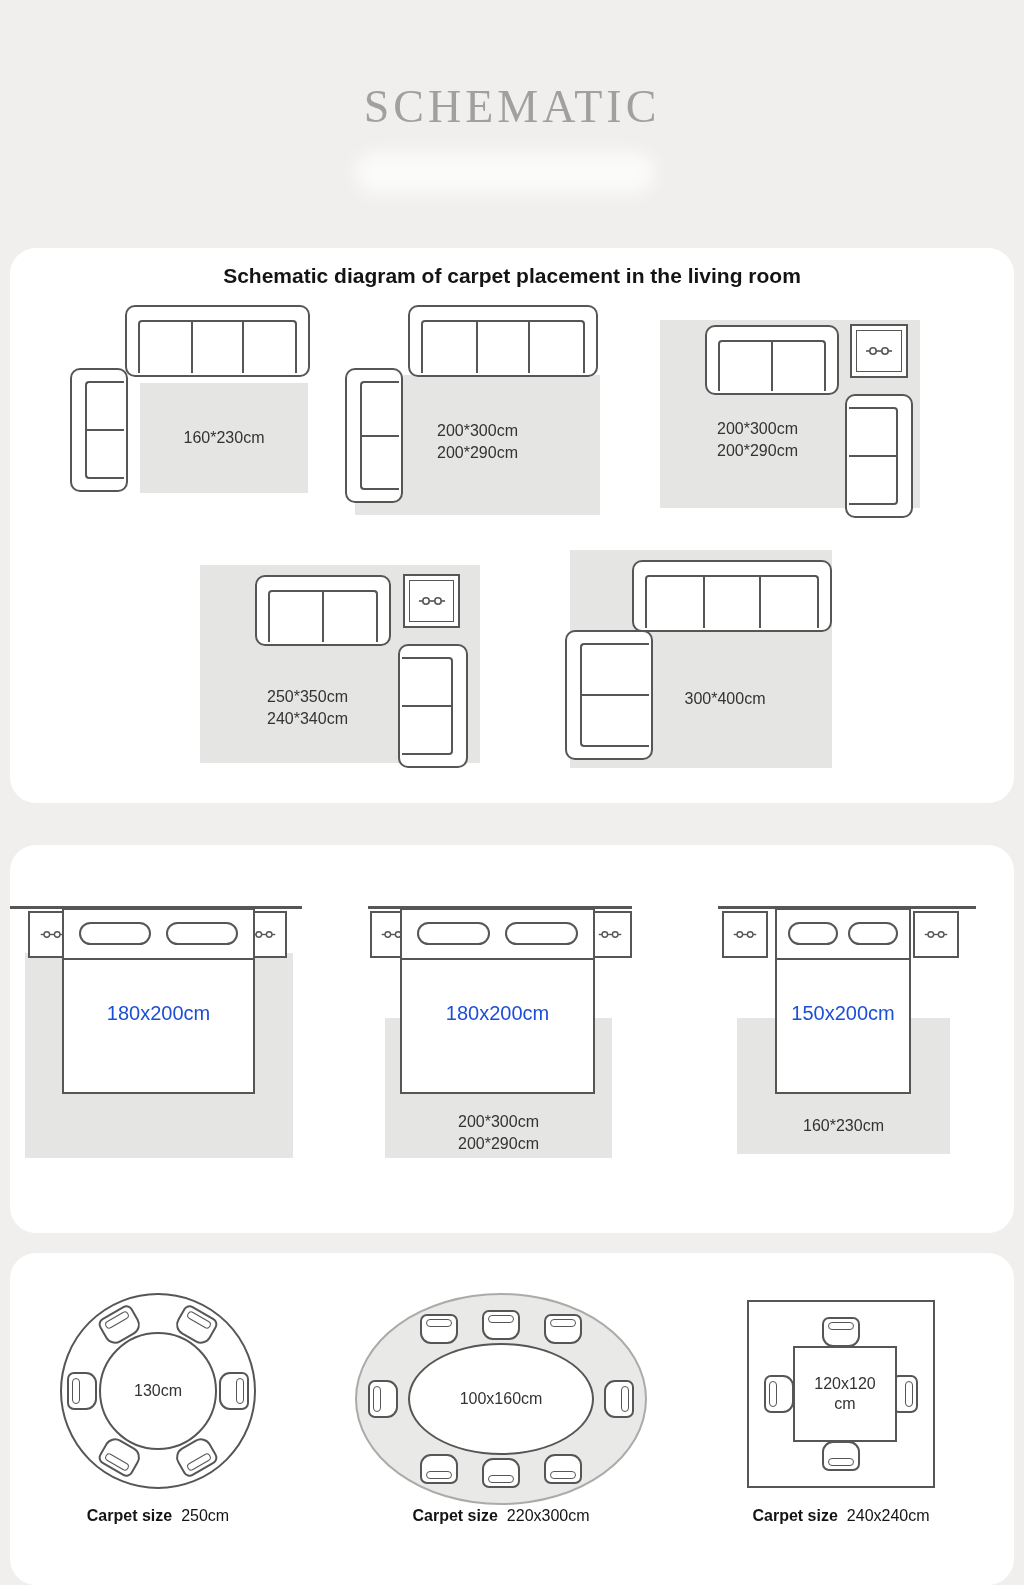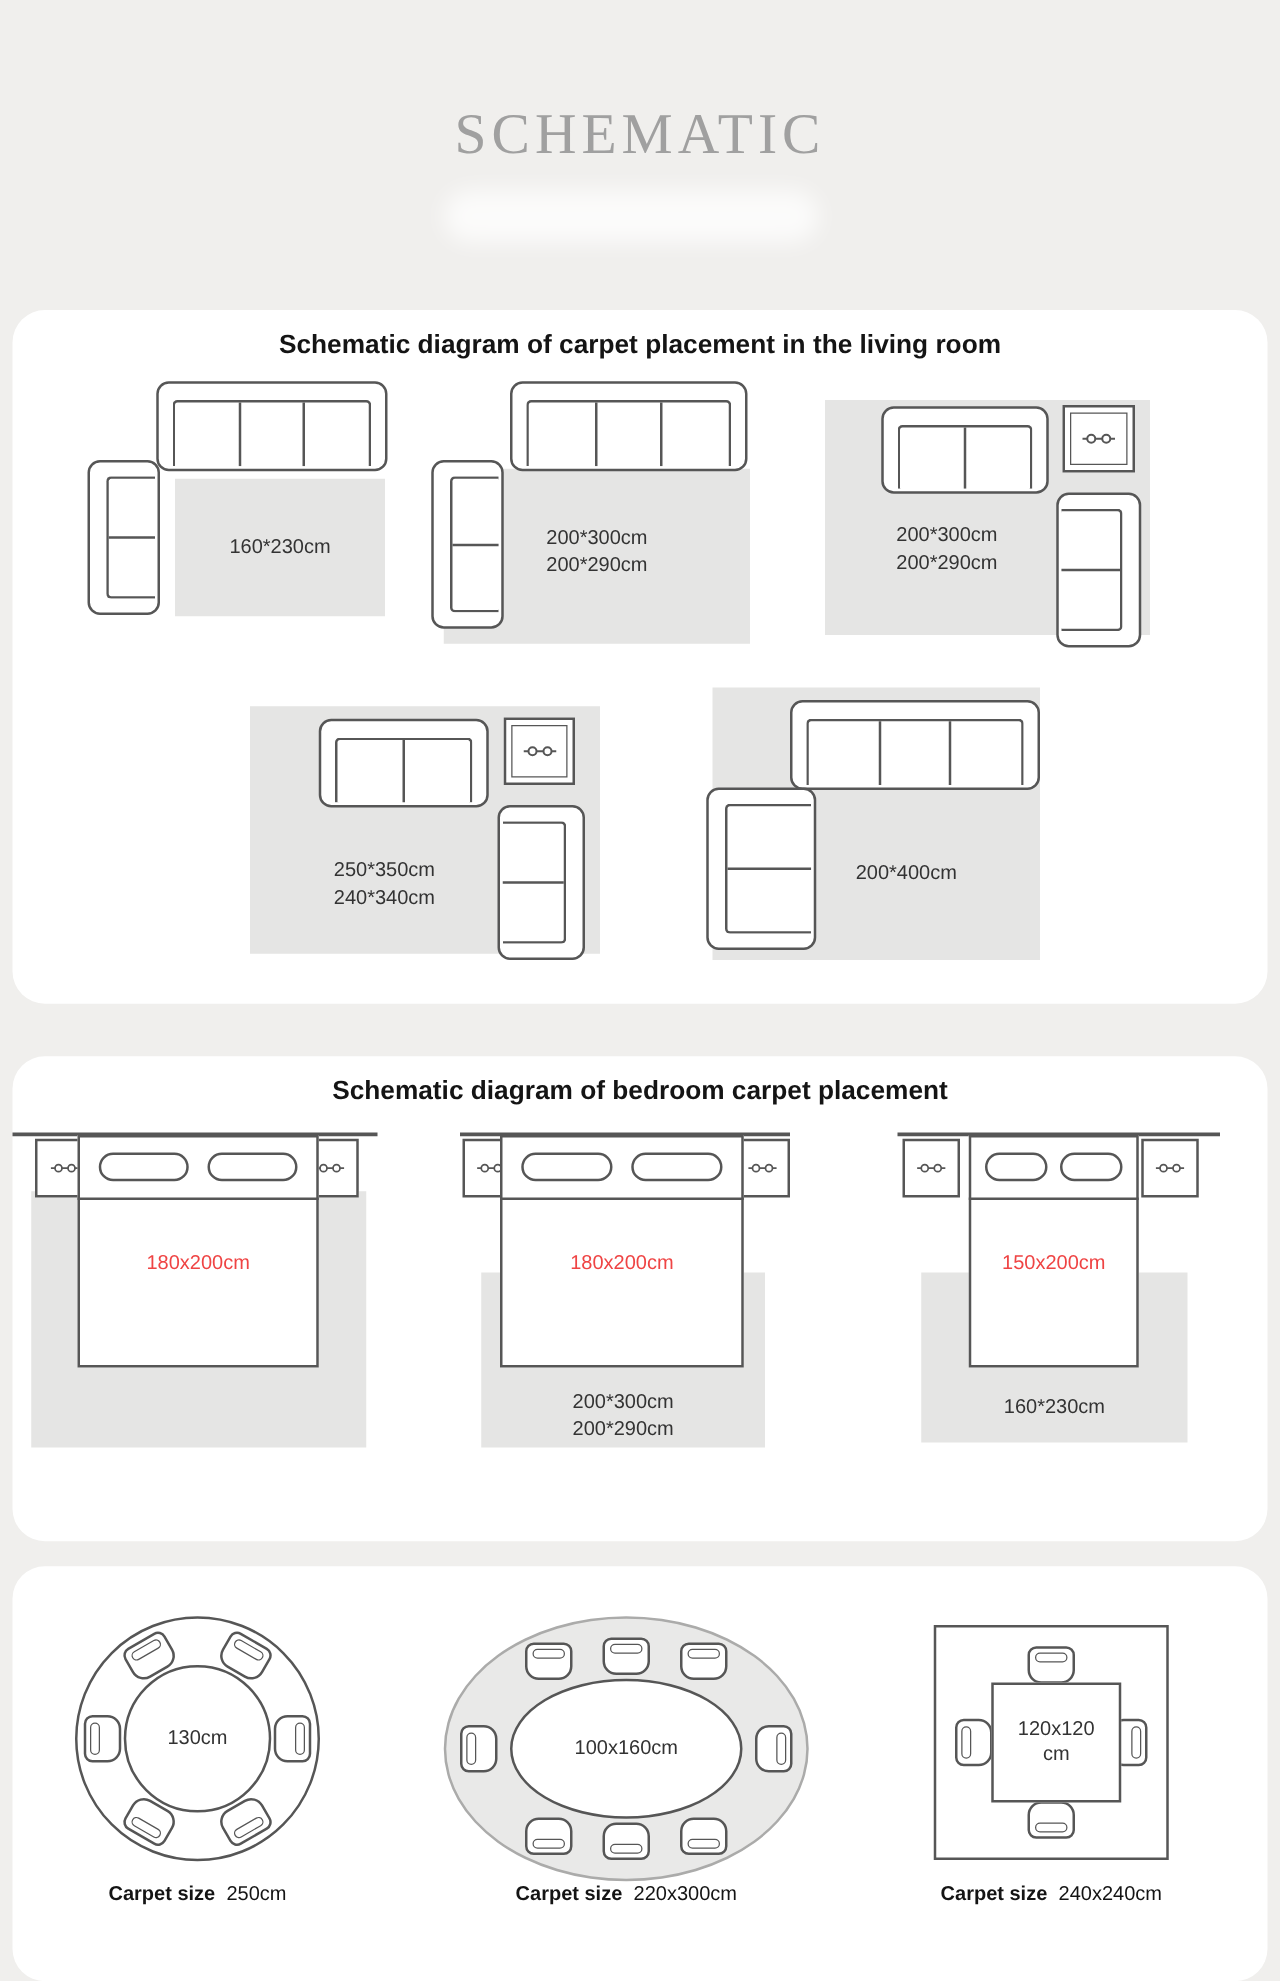--- a/index.html
+++ b/index.html
@@ -60,21 +60,21 @@
   .wall { position: absolute; height: 3px; background: #565656; }
   .nightstand { position: absolute; background: #fff; border: 2px solid #565656;
     display: flex; align-items: center; justify-content: center; }
   .bed { position: absolute; background: #fff; border: 2px solid #565656; }
   .bed .pillow { position: absolute; top: 12px; height: 23px; width: 38%;
     background: #fff; border: 2px solid #565656; border-radius: 12px; }
   .bed .pillow.p1 { left: 8%; }
   .bed .pillow.p2 { right: 8%; }
   .bed .fold { position: absolute; left: -2px; right: -2px; top: 48px; border-top: 2px solid #565656; }
   .bed .bed-label { position: absolute; left: 0; right: 0; top: 92px; text-align: center;
-    font-size: 16px; font-weight: 500; color: #ef4444; }
+    font-size: 20px; font-weight: 500; color: #1d4ed8; }
 
   
   .round-carpet  { position: absolute; background: #fff; border: 2px solid #565656; border-radius: 50%; }
   .oval-carpet   { position: absolute; background: #e9e9e8; border: 2px solid #ababaa; border-radius: 50%; }
   .square-carpet { position: absolute; background: #fff; border: 2px solid #565656; }
   .table { position: absolute; background: #fff; border: 2px solid #565656;
     display: flex; flex-direction: column; align-items: center; justify-content: center;
     font-size: 16px; font-weight: 500; color: #333; line-height: 1.25; text-align: center; }
   .table.round, .table.oval { border-radius: 50%; }
   .radial { position: absolute; width: 0; height: 0; }
@@ -167,33 +167,32 @@
         </svg>
       </div>
       <div class="armchair face-left" style="left:388px;top:396px;width:70px;height:124px">
         <div class="seat"></div>
       </div>
     </div>
 
     <div class="diagram">
       <div class="carpet" style="left:560px;top:302px;width:262px;height:218px"></div>
       <div class="size-label" style="left:630px;top:440px;width:170px">
-        <div>200*400cm</div>
+        <div>300*400cm</div>
       </div>
       <div class="sofa" style="left:622px;top:312px;width:200px;height:72px">
         <div class="seat"></div>
       </div>
       <div class="armchair face-right" style="left:555px;top:382px;width:88px;height:130px">
         <div class="seat"></div>
       </div>
     </div>
   </section>
 
   <section class="panel panel-bedroom">
-    <h2>Schematic diagram of bedroom carpet placement</h2>
 
     <div class="diagram">
       <div class="wall" style="left:0;top:61px;width:292px"></div>
       <div class="carpet" style="left:15px;top:108px;width:268px;height:205px"></div>
       <div class="nightstand" style="left:18px;top:66px;width:47px;height:47px">
         <svg width="26" height="13" viewBox="0 0 30 14">
           <circle cx="9" cy="7" r="3.2" fill="none" stroke="#565656" stroke-width="1.6"></circle>
           <circle cx="21" cy="7" r="3.2" fill="none" stroke="#565656" stroke-width="1.6"></circle>
           <line x1="12.2" y1="7" x2="17.8" y2="7" stroke="#565656" stroke-width="1.6"></line>
           <line x1="2" y1="7" x2="5.8" y2="7" stroke="#565656" stroke-width="1.6"></line>

